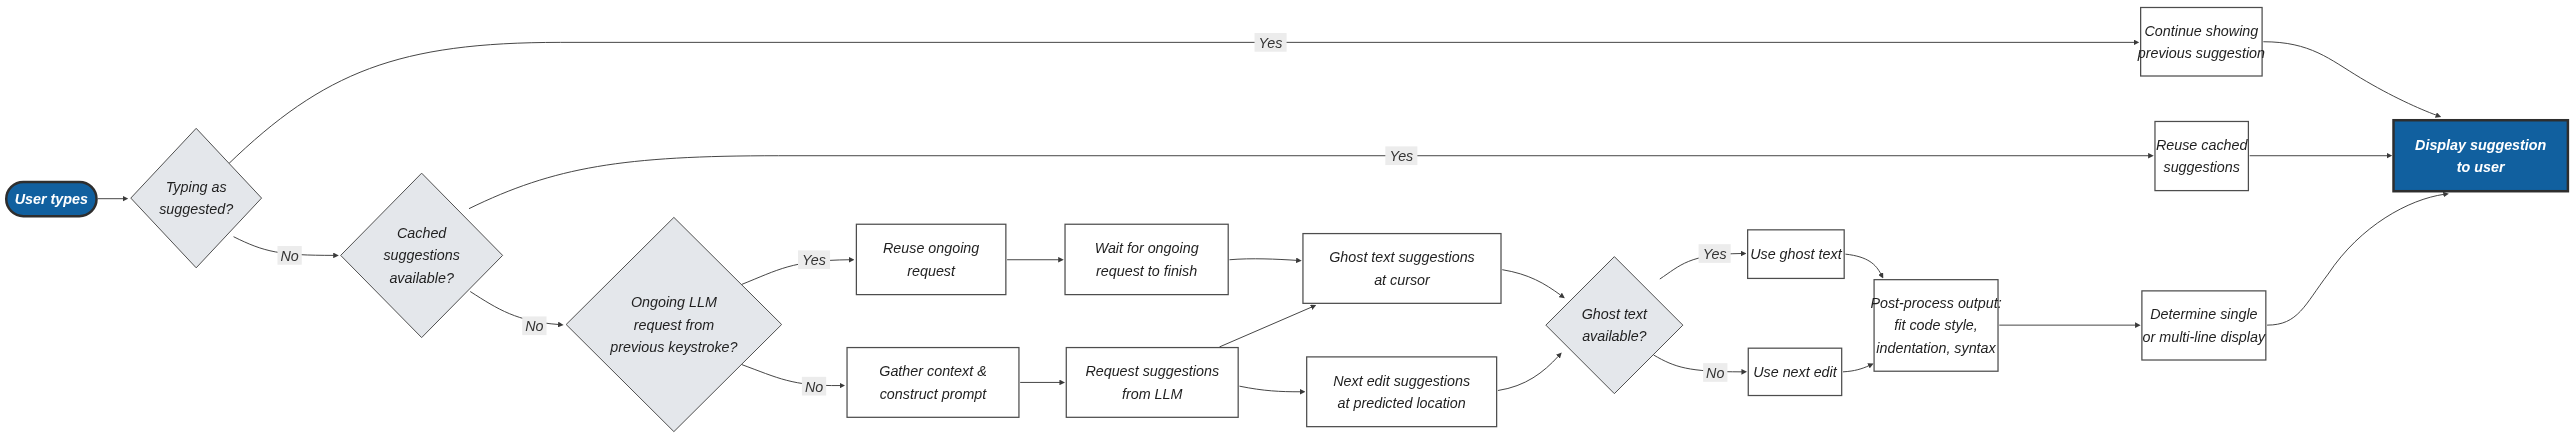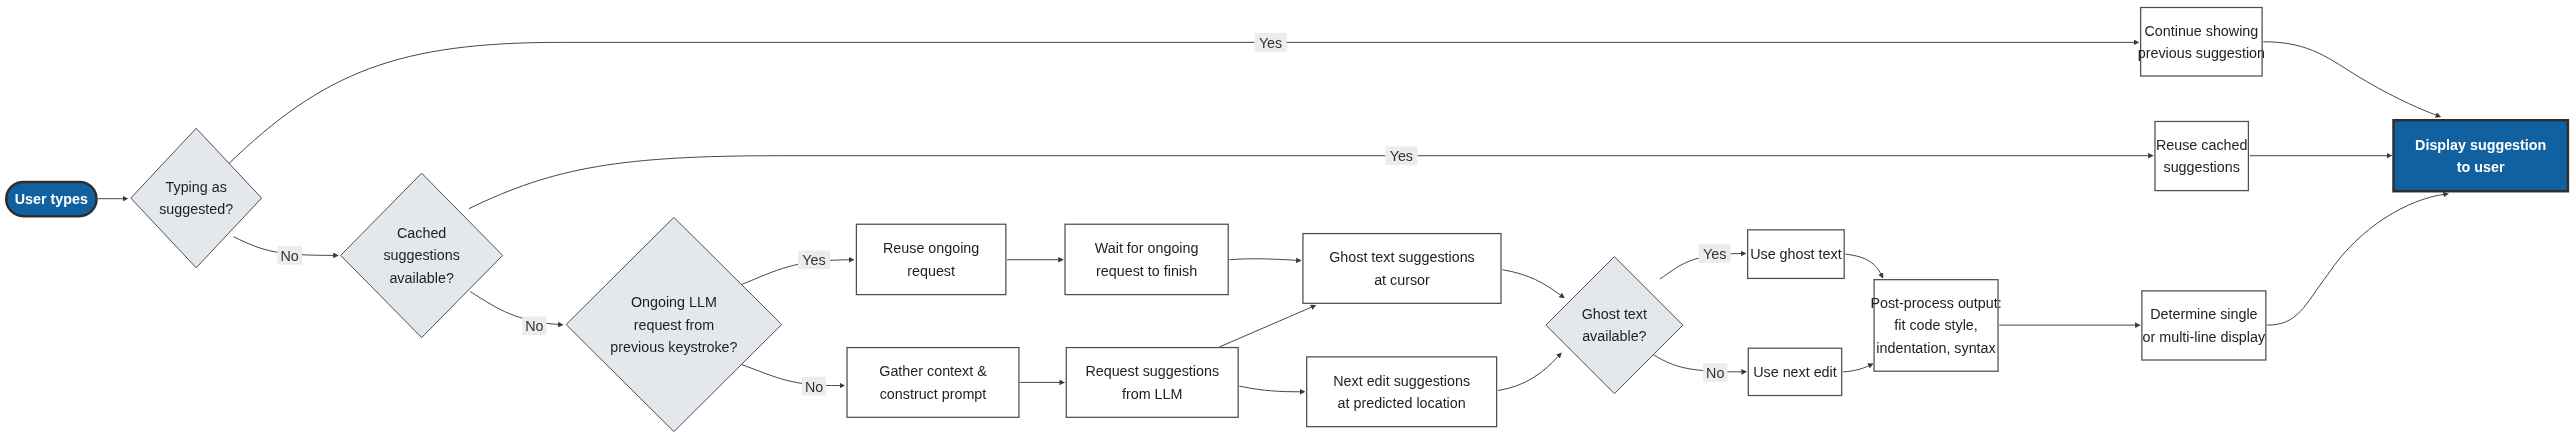--- a/index.html
+++ b/index.html
@@ -1,17 +1,17 @@
 <!DOCTYPE html>
 <html style="font-size:10px"><head>
 <meta charset="utf-8">
 <style>
   html,body{margin:0;padding:0;background:#ffffff;}
   body{font-family:"Liberation Sans", sans-serif;}
-  #stage{position:relative;width:2576px;height:441px;background:#ffffff;overflow:hidden;}
+  #stage{position:relative;width:2576px;height:441px;background:#ffffff;overflow:hidden;font-style:italic;}
   svg{display:block;}
   svg text{font-family:"Liberation Sans","DejaVu Sans",sans-serif;}
 </style>
 </head>
 <body>
 
 <div id="stage">
   <svg id="diagram-svg" width="2576" height="441" viewBox="0 0 4136 708" xmlns="http://www.w3.org/2000/svg">
     <defs>
       <marker id="arrowhead" markerWidth="9" markerHeight="9" refX="1" refY="4.5" orient="auto" markerUnits="userSpaceOnUse">

